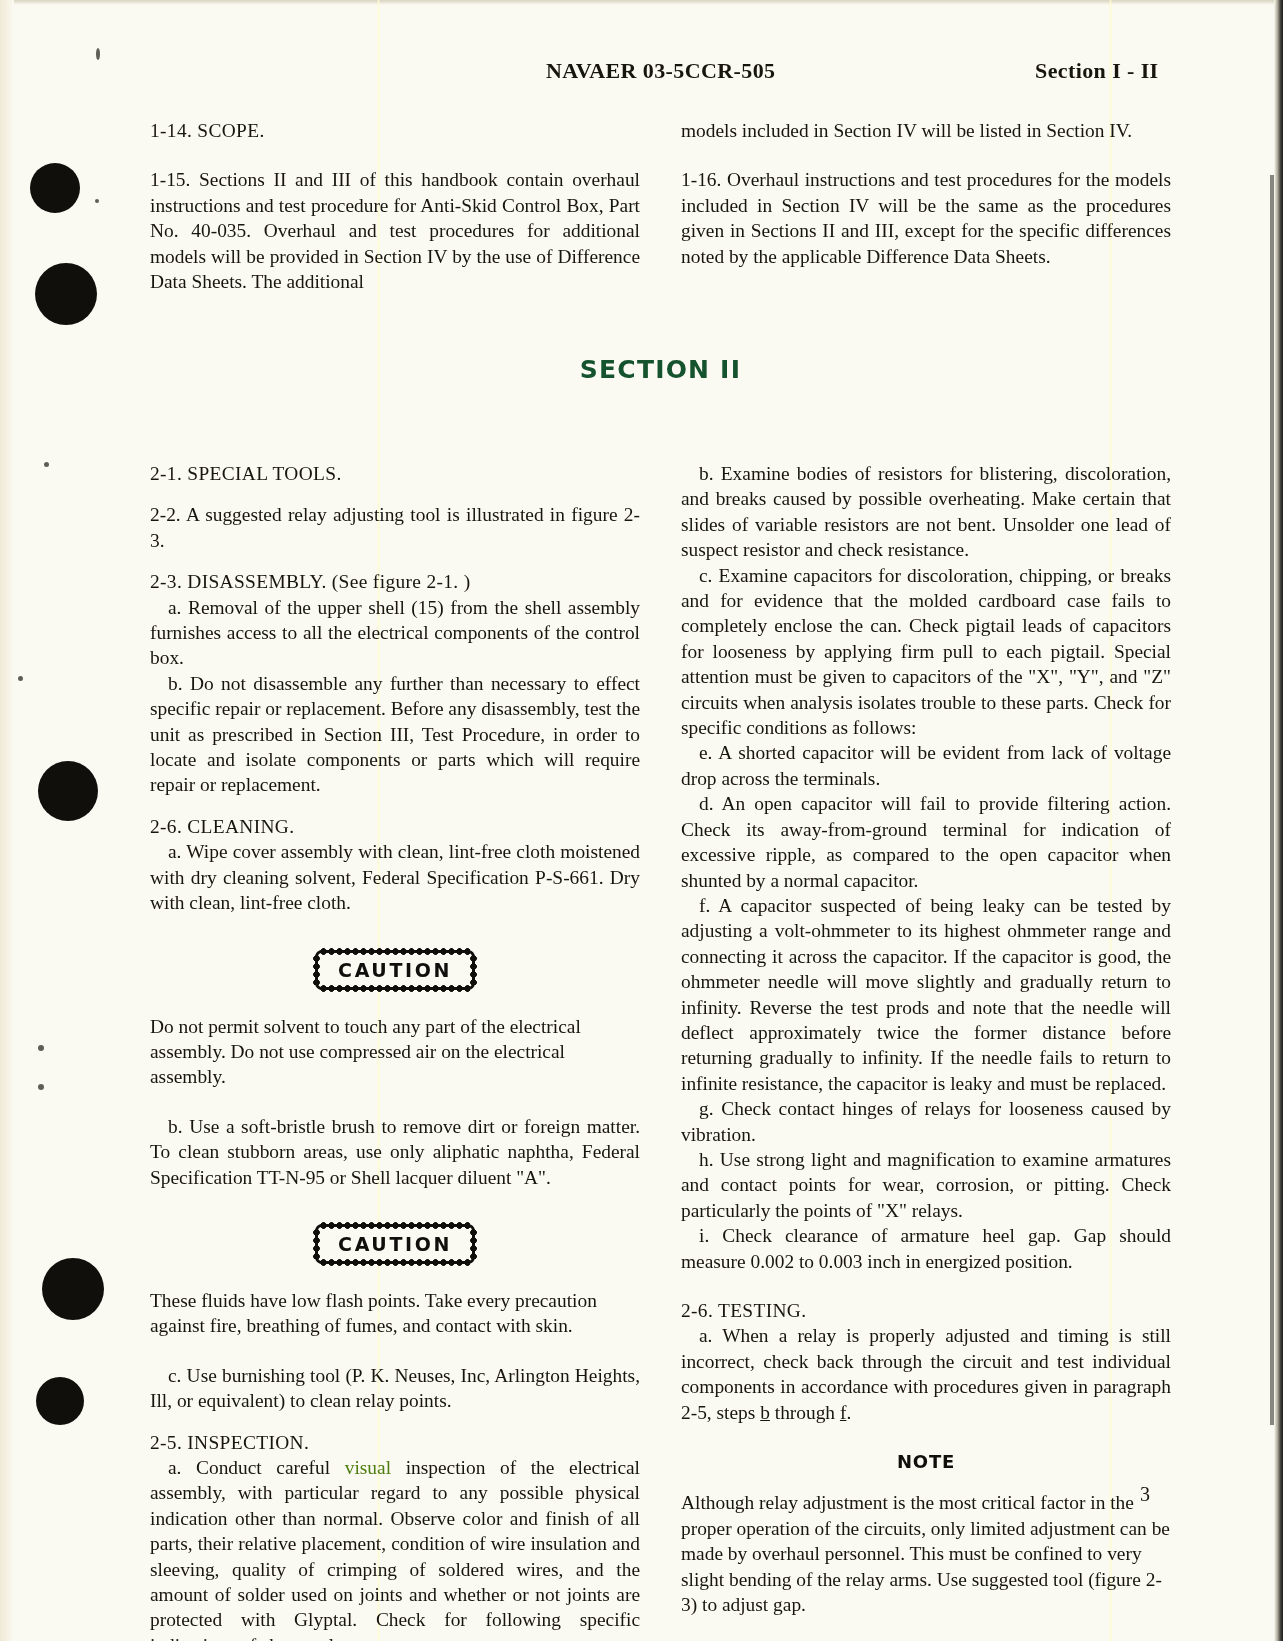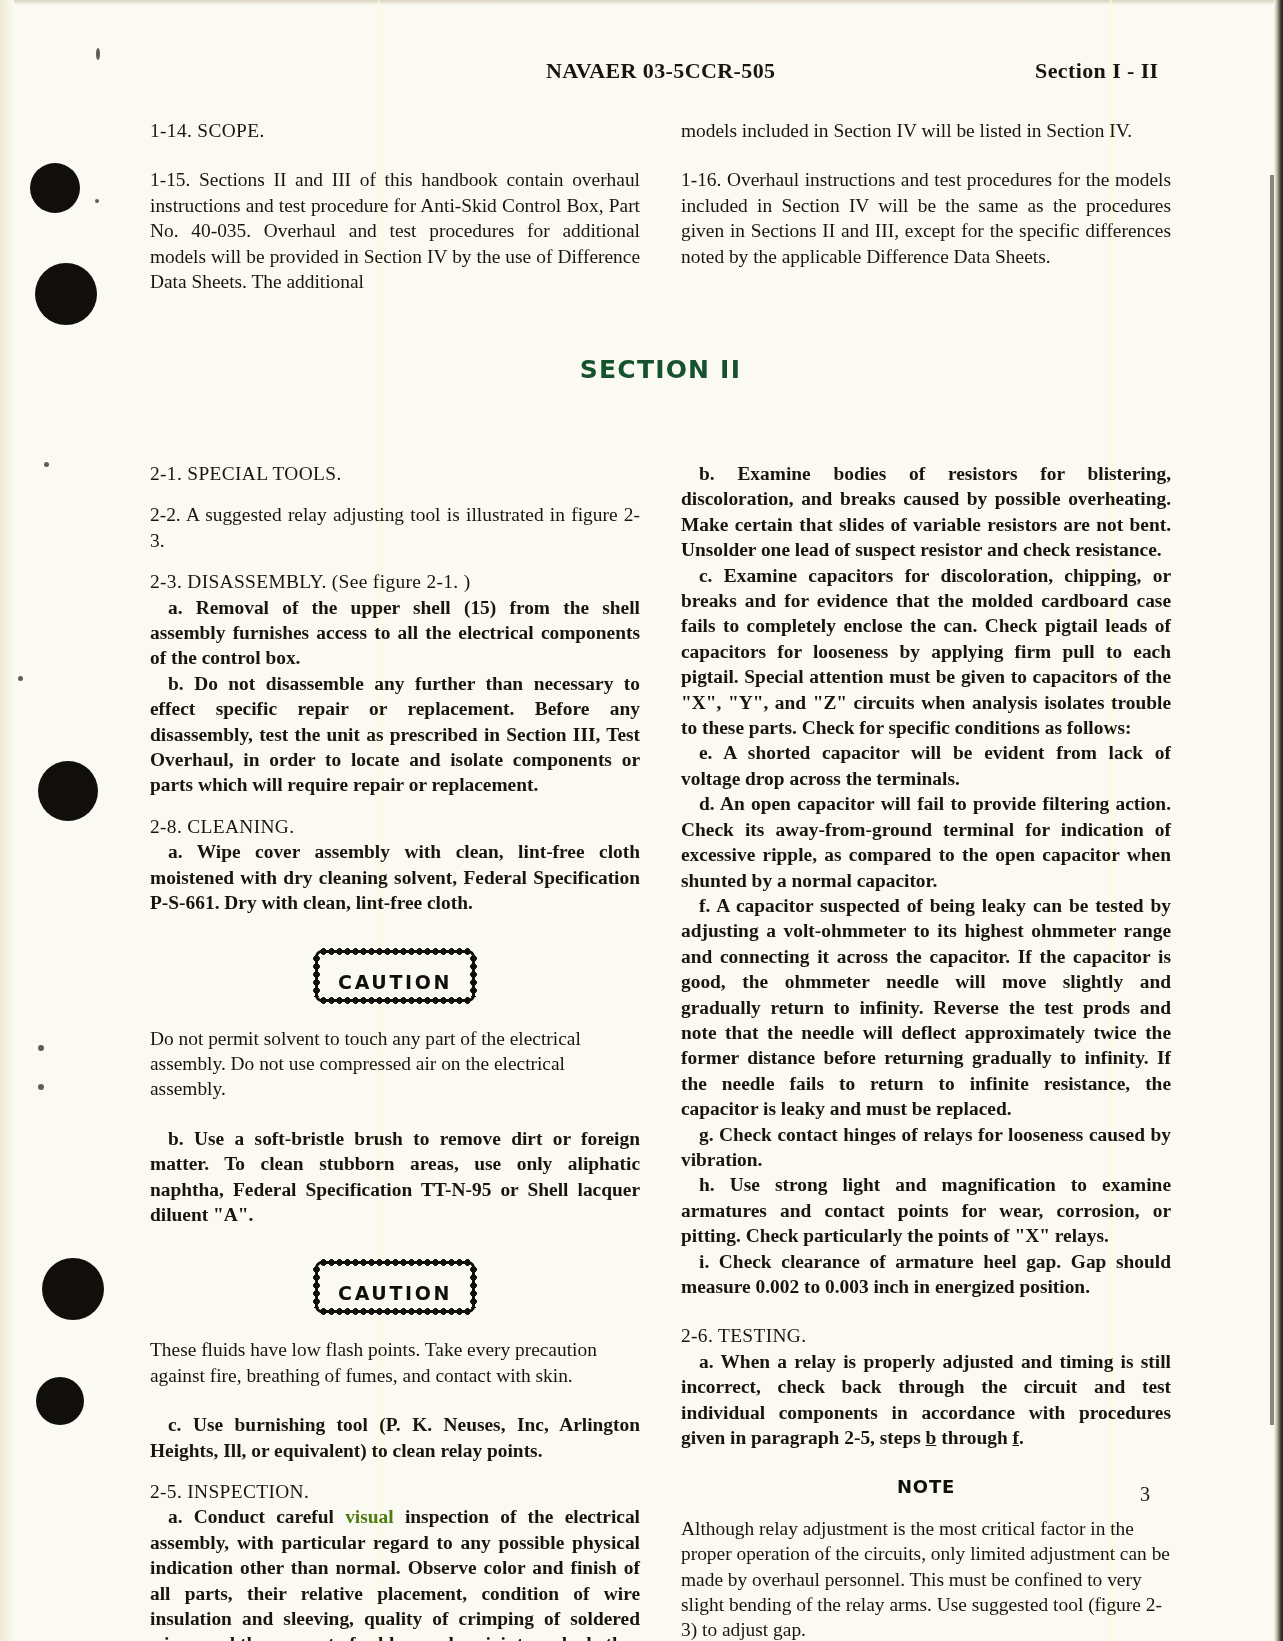--- a/index.html
+++ b/index.html
@@ -87,21 +87,21 @@
   .col-right { left: 681px; }
 
   .col p { margin: 0; }
   .gap-sm { height: 16px; }
   .gap-md { height: 24px; }
   .gap-lg { height: 34px; }
 
   .para-head {
     letter-spacing: .35px;
   }
-  .indent { text-indent: 18px; font-weight: bold; }
+  .indent { text-indent: 18px; }
 
   .u { text-decoration: underline; }
   .faded { color: #4d7c0f; }
 
   
   .banner {
     position: absolute;
     left: 150px;
     width: 1021px;
     text-align: center;
@@ -113,21 +113,21 @@
   .banner-2 { top: 393px; font-size: 25px; letter-spacing: 1.0px; }
 
   
   .caution-wrap {
     display: flex;
     justify-content: center;
   }
   .caution-box {
     position: relative;
     display: inline-block;
-    padding: 19px 20px 6px 20px;
+    padding: 7px 20px 6px 20px;
     border: 3px solid #100f0c;
     border-radius: 7px;
     font-family: "DejaVu Sans", "Liberation Sans", sans-serif;
     font-weight: bold;
     font-size: 19px;
     letter-spacing: 2.6px;
     line-height: 21px;
     color: #100f0c;
     background: #fbfaf2;
   }
@@ -221,23 +221,23 @@
     <p>1-16.  Overhaul instructions and test procedures for the models included in Section IV will be the same as the procedures given in Sections II and III, except for the specific differences noted by the applicable Difference Data Sheets.</p>
   </div>
 
   <div class="col col-left" style="top:461px;">
     <p class="para-head">2-1.  SPECIAL TOOLS.</p>
     <div class="gap-sm"></div>
     <p>2-2.  A suggested relay adjusting tool is illustrated in figure 2-3.</p>
     <div class="gap-sm"></div>
     <p class="para-head">2-3.  DISASSEMBLY.  (See figure 2-1. )</p>
     <p class="indent">a.  Removal of the upper shell (15) from the shell assembly furnishes access to all the electrical components of the control box.</p>
-    <p class="indent">b.  Do not disassemble any further than necessary to effect specific repair or replacement.  Before any disassembly, test the unit as prescribed in Section III, Test Overhaul, in order to locate and isolate components or parts which will require repair or replacement.</p>
-    <div class="gap-sm"></div>
-    <p class="para-head">2-8.  CLEANING.</p>
+    <p class="indent">b.  Do not disassemble any further than necessary to effect specific repair or replacement.  Before any disassembly, test the unit as prescribed in Section III, Test Procedure, in order to locate and isolate components or parts which will require repair or replacement.</p>
+    <div class="gap-sm"></div>
+    <p class="para-head">2-6.  CLEANING.</p>
     <p class="indent">a.  Wipe cover assembly with clean, lint-free cloth moistened with dry cleaning solvent, Federal Specification P-S-661.  Dry with clean, lint-free cloth.</p>
 
     <div class="gap-lg"></div>
     <div class="caution-wrap">
       <div class="caution-box">
         <span class="caution-side l"></span>
         <span class="caution-side r"></span>
         <span>CAUTION</span>
       </div>
     </div>

